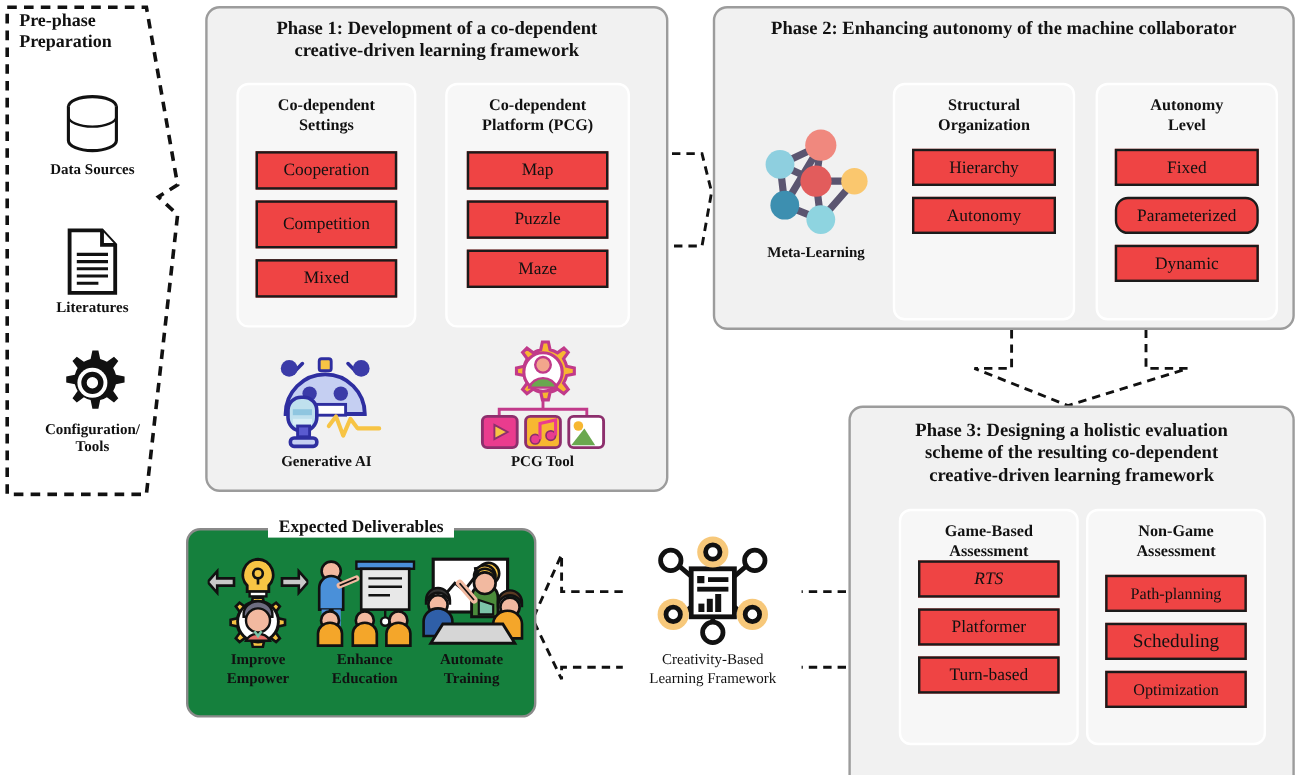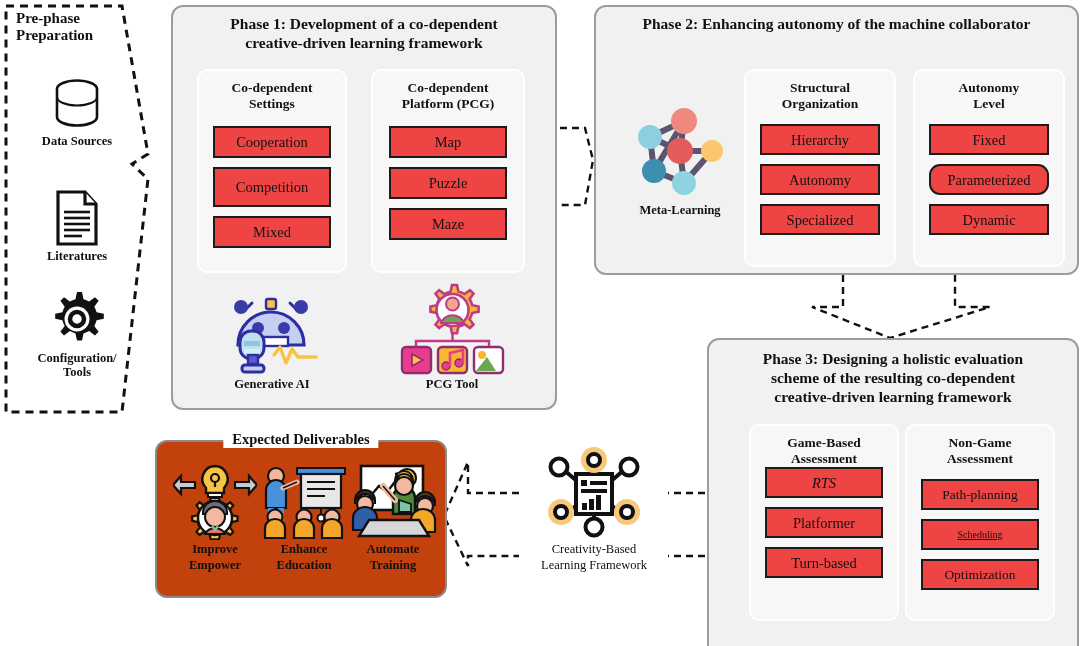--- a/index.html
+++ b/index.html
@@ -34,21 +34,21 @@
   .itembox{margin:9px auto 0 auto;background:#ef4444;border:2.5px solid #1b1b1b;
            box-sizing:border-box;text-align:center;font-size:14.5px;
            line-height:1;display:flex;align-items:center;justify-content:center;}
 
   
   .iconwrap{position:absolute;text-align:center;}
   .iconcap{font-weight:bold;font-size:12.5px;line-height:1.18;margin-top:2px;}
 
   
   .deliverables{position:absolute;left:155px;top:440px;width:292px;height:158px;
-      border:2px solid #8a8a8a;border-radius:12px;box-sizing:border-box;background:#c2410c;}
+      border:2px solid #8a8a8a;border-radius:12px;box-sizing:border-box;background:#15803d;}
   .del-legend{position:absolute;left:50%;top:-11px;transform:translateX(-50%);
       background:#ffffff;padding:0 9px;font-weight:bold;font-size:14.5px;white-space:nowrap;}
   .del-item{position:absolute;top:22px;width:92px;text-align:center;}
   .del-cap{font-weight:bold;font-size:12.5px;line-height:1.25;margin-top:2px;}
 
   
   .centericon{position:absolute;left:519px;top:446px;width:150px;text-align:center;}
   .centericon .iconcap{font-weight:normal;font-size:12.5px;line-height:1.25;margin-top:4px;}
 
   svg{display:block;}
@@ -238,21 +238,20 @@
       <div class="iconcap">Meta-Learning</div>
     </div>
 
     <div class="subpanel" style="left:148px;top:62px;width:152px;height:198px;">
       <div class="sub-title">
         <div>Structural</div>
         <div>Organization</div>
       </div>
       <div class="itembox" style="width:120px;height:31px;margin-top:12px;text-align:center;">Hierarchy</div>
       <div class="itembox" style="width:120px;height:31px;">Autonomy</div>
-      <div class="itembox" style="width:120px;height:31px;">Specialized</div>
     </div>
 
     <div class="subpanel" style="left:317px;top:62px;width:152px;height:198px;">
       <div class="sub-title">
         <div>Autonomy</div>
         <div>Level</div>
       </div>
       <div class="itembox" style="width:120px;height:31px;margin-top:12px;">Fixed</div>
       <div class="itembox" style="width:120px;height:31px;border-radius:11px;">Parameterized</div>
       <div class="itembox" style="width:120px;height:31px;">Dynamic</div>
@@ -275,21 +274,21 @@
       <div class="itembox" style="width:118px;height:31px;">Platformer</div>
       <div class="itembox" style="width:118px;height:31px;">Turn-based</div>
     </div>
 
     <div class="subpanel" style="left:196px;top:84px;width:150px;height:197px;">
       <div class="sub-title">
         <div>Non-Game</div>
         <div>Assessment</div>
       </div>
       <div class="itembox" style="width:118px;height:31px;margin-top:12px;font-size:13.5px;">Path-planning</div>
-      <div class="itembox" style="width:118px;height:31px;font-size:10px;text-decoration:underline;">Scheduling</div>
+      <div class="itembox" style="width:118px;height:31px;font-size:16px;">Scheduling</div>
       <div class="itembox" style="width:118px;height:31px;font-size:13.5px;">Optimization</div>
     </div>
   </div>
 
   <div class="centericon">
     <svg width="120" height="92" viewBox="0 0 120 92" style="margin:0 auto;">
       <g stroke="#111" stroke-width="4" stroke-linecap="round">
         <line x1="60" y1="20" x2="60" y2="36"></line>
         <line x1="60" y1="58" x2="60" y2="76"></line>
         <line x1="44" y1="36" x2="30" y2="24"></line>

